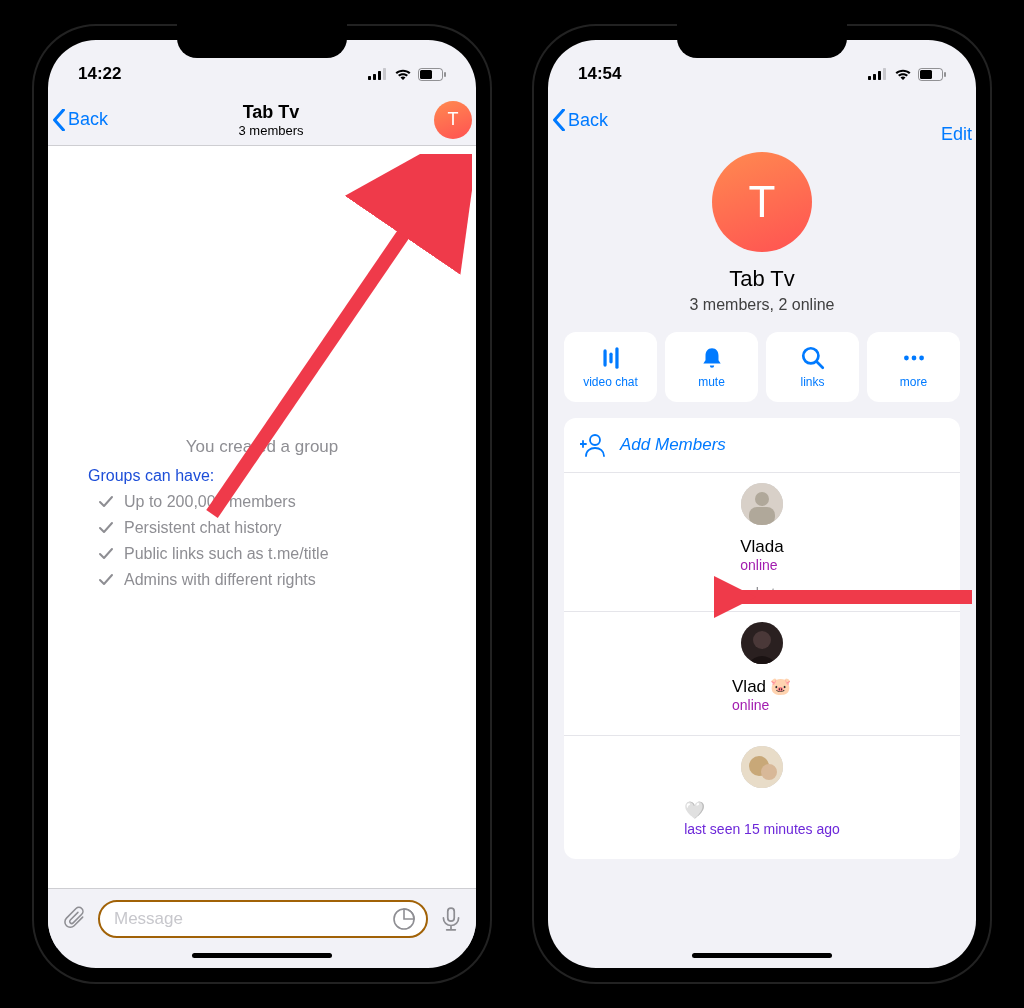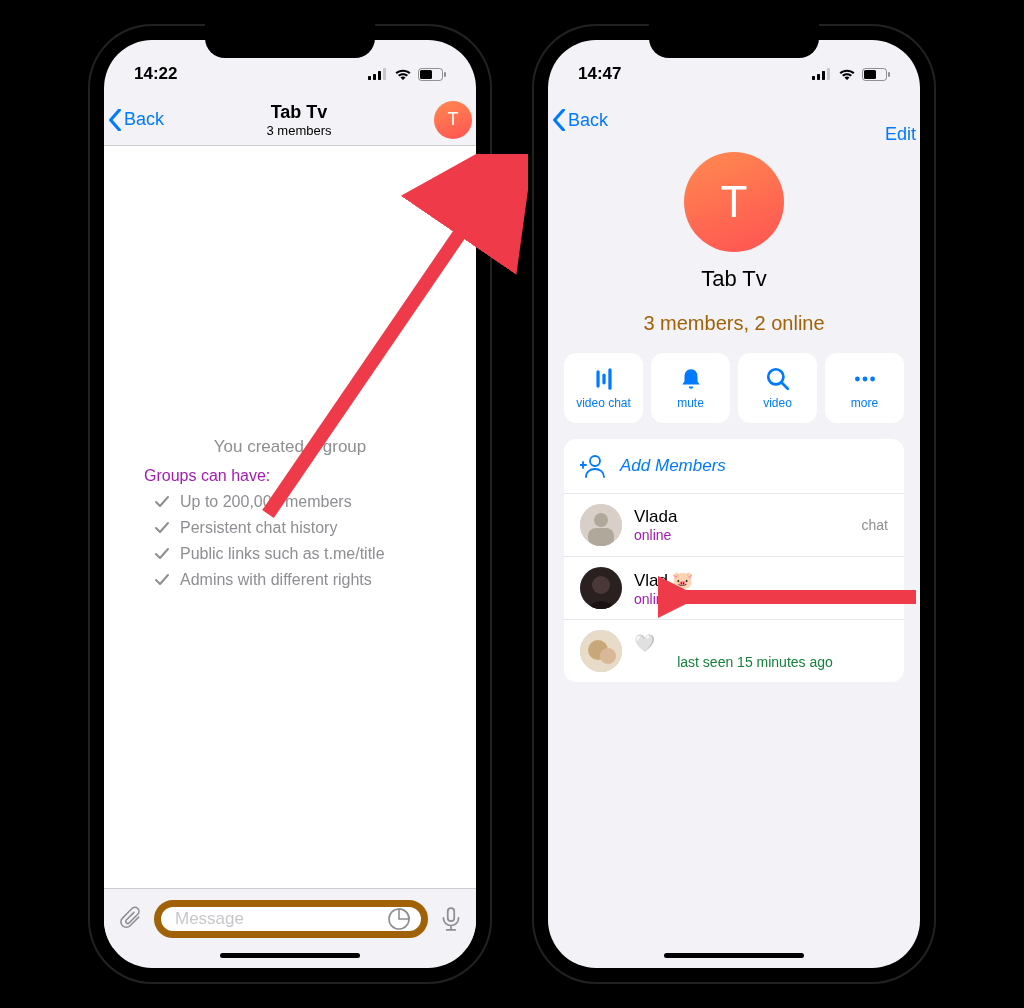--- a/index.html
+++ b/index.html
@@ -8,21 +8,21 @@
     width: 1024px;
     height: 1008px;
     font-family: -apple-system, "Helvetica Neue", Arial, sans-serif;
     display: flex;
     justify-content: center;
     align-items: center;
     gap: 40px;
     position: relative;
   }
   .phone {
-    width: 404px;
+    width: 460px;
     height: 960px;
     background: #000;
     border-radius: 64px;
     padding: 16px;
     position: relative;
     box-shadow: inset 0 0 0 2px #222;
   }
   .screen {
     width: 100%;
     height: 100%;
@@ -79,63 +79,63 @@
     background: linear-gradient(160deg,#ff8a50,#ff5252);
     display:flex; align-items:center; justify-content:center;
     color:#fff; font-size:18px; font-weight:500;
   }
   .avatar.big { width:100px; height:100px; font-size:44px; font-weight:400; margin:0 auto; }
 
   .edit-btn { color:#007aff; font-size:18px;margin-top:28px; }
 
   .chat-body { flex:1; background:#fff; display:flex; flex-direction:column; align-items:center; justify-content:center; padding:0 40px;}
   .placeholder-title { font-size:17px; color:#8e8e93; font-weight:500; margin-bottom:10px; }
-  .placeholder-sub { font-size:16px; color:#a21caf; align-self:flex-start; margin-bottom:8px;text-align:right;}
+  .placeholder-sub { font-size:16px; color:#1d4ed8; align-self:flex-start; margin-bottom:8px;text-align:right;}
   .check-line { display:flex; align-items:center; gap:10px; color:#8e8e93; font-size:16px; align-self:flex-start; margin-bottom:8px; padding-left:10px;}
   .check-line svg { width:16px; height:16px; flex-shrink:0; }
 
   .compose {
     height:60px; background:#f2f2f7; border-top:0.5px solid rgba(0,0,0,0.15);
     display:flex; align-items:center; padding:0 12px 0 14px; gap:10px; margin-bottom:20px;
   }
   .compose-input {
-    flex:1; height:38px; background:#fff; border:7px solid #a16207; border-radius:19px;
+    flex:1; height:38px; background:#fff; border:2px solid #a16207; border-radius:19px;
     display:flex; align-items:center; padding:0 10px 0 14px; justify-content:space-between;
   }
   .compose-placeholder { color:#c7c7cc; font-size:17px; }
   .icon-btn { color:#8e8e93; display:flex; align-items:center; justify-content:center; }
   .home-indicator {
     position:absolute; bottom:10px; left:50%; transform:translateX(-50%);
     width:140px; height:5px; background:#000; border-radius:3px;
   }
 
   
   .profile-body { flex:1; display:flex; flex-direction:column; padding:0 16px; overflow:hidden; }
   .profile-header { text-align:center; padding:6px 0 18px; }
   .profile-name { font-size:22px; font-weight:500; color:#000; margin-top:14px; }
-  .profile-sub { font-size:20px; color:#a16207; margin-top:20px; }
+  .profile-sub { font-size:16px; color:#404040; margin-top:4px; }
   .action-row { display:flex; gap:8px; margin-bottom:16px;text-align:center; }
   .action-btn {
     flex:1; background:#fff; border-radius:12px; height:70px;
     display:flex; flex-direction:column; align-items:center; justify-content:center;
     color:#007aff; gap:4px;
   }
   .action-btn .lbl { font-size:12px; }
   .action-btn svg { width:26px; height:26px; }
 
   .member-card { background:#fff; border-radius:12px; overflow:hidden; }
   .add-row { display:flex; align-items:center; gap:14px; padding:14px 16px; color:#007aff; font-size:17px; border-bottom:0.5px solid #e5e5ea;font-style:italic; }
   .add-row svg { width:26px; height:26px; }
-  .member-row { display:flex; align-items:center; gap:12px; padding:10px 16px; border-bottom:0.5px solid #e5e5ea; }
+  .member-row { display:flex; align-items:center; gap:12px; padding:10px 16px; border-bottom:0.5px solid #e5e5ea;flex-direction:column; }
   .member-row:last-child { border-bottom:none; }
   .member-avatar { width:42px; height:42px; border-radius:50%; background:#ccc; flex-shrink:0; overflow:hidden; display:flex; align-items:center; justify-content:center;}
   .member-info { flex:1; }
   .member-name { font-size:17px; color:#000; }
   .member-status { font-size:14px; color:#a21caf; }
-  .member-status.gray { color:#15803d;text-align:center; }
+  .member-status.gray { color:#6d28d9;text-align:center; }
   .member-role { font-size:14px; color:#8e8e93; }
 
   
   .arrow1 {
     position:absolute; left:150px; top:130px; width:290px; height:370px;
     pointer-events:none; z-index:20;
   }
   .arrow2 {
     position:absolute; right:18px; top:548px; width:260px; height:50px;
     pointer-events:none; z-index:20;
@@ -251,21 +251,21 @@
         </marker>
       </defs>
     <line x1="30" y1="360" x2="268" y2="12" stroke="#ef3a4a" stroke-width="14" marker-end="url(#ah1)"></line>
   </svg>
 </div>
 
 <div class="phone">
   <div class="notch"></div>
   <div class="screen">
     <div class="statusbar">
-      <span>14:47</span>
+      <span>14:54</span>
       <div class="status-icons">
         <span class="signal">
             <svg width="20" height="12" viewBox="0 0 20 12">
               <rect x="0" y="8" width="3" height="4" rx="0.7" fill="#000"></rect>
               <rect x="5" y="6" width="3" height="6" rx="0.7" fill="#000"></rect>
               <rect x="10" y="3" width="3" height="9" rx="0.7" fill="#000"></rect>
               <rect x="15" y="0" width="3" height="12" rx="0.7" fill="#c7c7cc"></rect>
             </svg>
           </span>
         <span class="wifi">
@@ -316,21 +316,21 @@
           <svg viewBox="0 0 24 24">
               <path d="M12 3 C8 3 6 6 6 10 v4 l-2 3 h16 l-2-3 v-4 C18 6 16 3 12 3 Z M10 19 a2 2 0 0 0 4 0" fill="#007aff"></path>
             </svg>
           <span class="lbl">mute</span>
         </div>
         <div class="action-btn">
           <svg viewBox="0 0 24 24">
               <circle cx="10" cy="10" r="7" stroke="#007aff" stroke-width="2.5" fill="none"></circle>
               <line x1="15.5" y1="15.5" x2="21" y2="21" stroke="#007aff" stroke-width="2.5" stroke-linecap="round"></line>
             </svg>
-          <span class="lbl">video</span>
+          <span class="lbl">links</span>
         </div>
         <div class="action-btn">
           <svg viewBox="0 0 24 24">
               <circle cx="5" cy="12" r="2.2" fill="#007aff"></circle>
               <circle cx="12" cy="12" r="2.2" fill="#007aff"></circle>
               <circle cx="19" cy="12" r="2.2" fill="#007aff"></circle>
             </svg>
           <span class="lbl">more</span>
         </div>
       </div>

